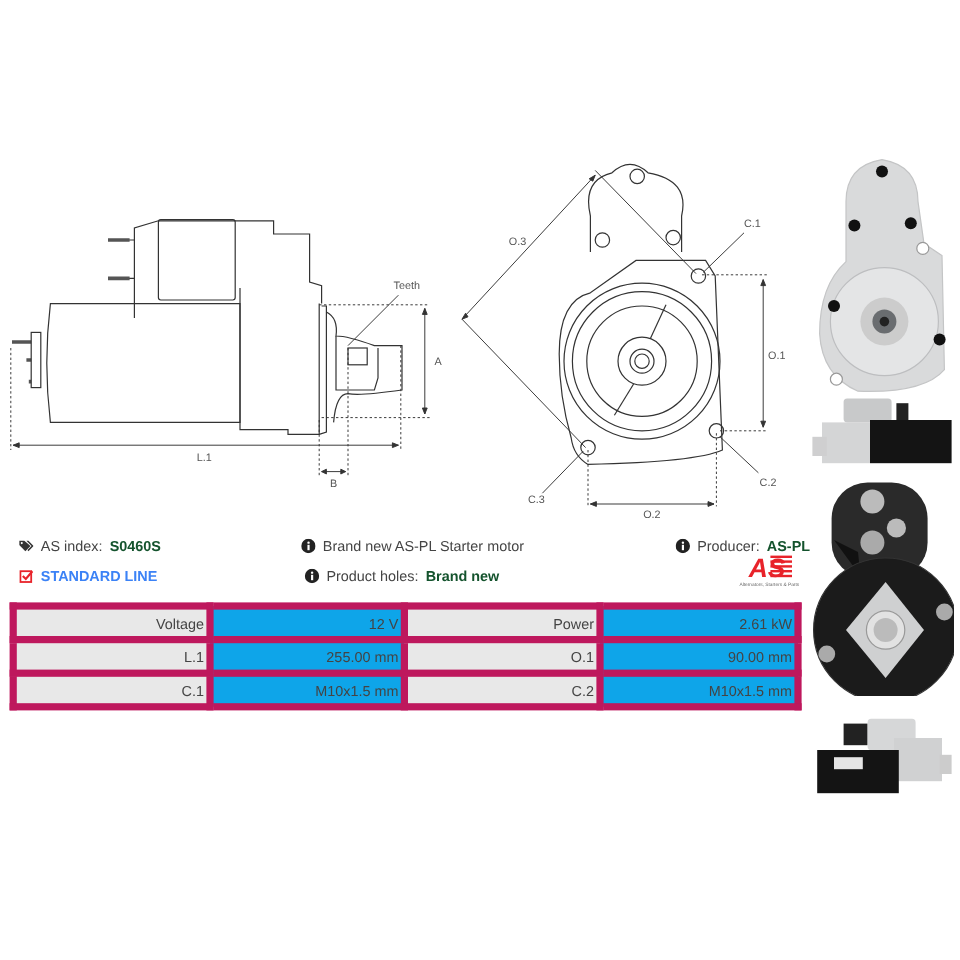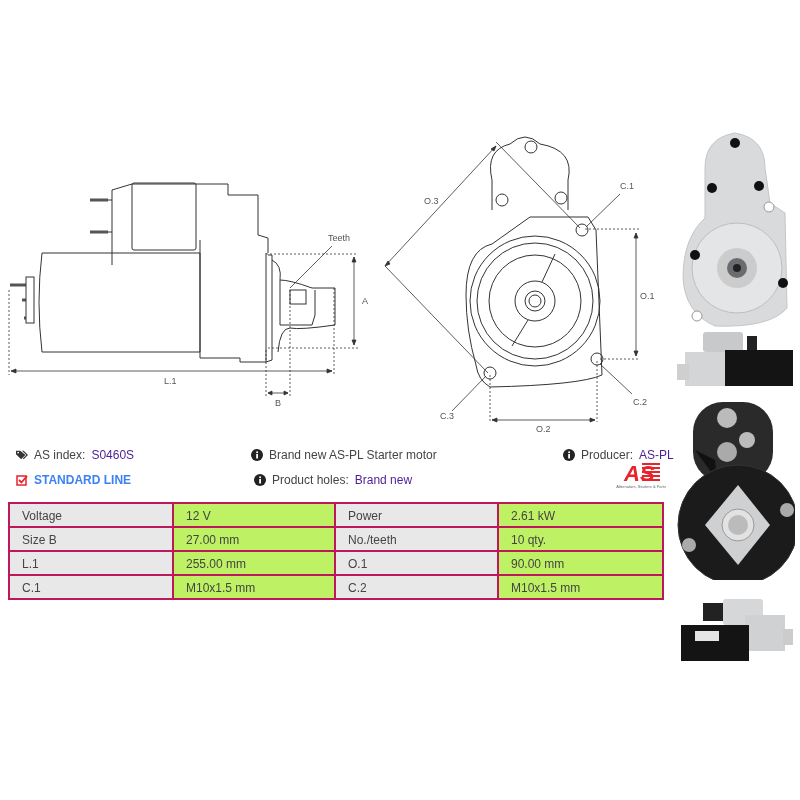--- a/index.html
+++ b/index.html
@@ -1,26 +1,26 @@
 <!DOCTYPE html>
 <html><head>
 <meta charset="utf-8">
 <style>
   html,body{margin:0;padding:0;background:#fff;}
   body{width:800px;height:800px;position:relative;overflow:hidden;font-family:"Liberation Sans",sans-serif;color:#333;}
   .abs{position:absolute;}
   svg text{font-family:"Liberation Sans",sans-serif;}
   .info-row{position:absolute;font-size:12px;color:#444;display:flex;align-items:center;gap:6px;white-space:nowrap;}
-  .info-row b{color:#4c1d95;font-weight:normal;}
+  .info-row b{color:#14532d;font-weight:bold;}
   .red{color:#3b82f6;font-weight:bold;}
   .ic{display:inline-block;width:12px;height:12px;}
   table.spec{position:absolute;left:8px;top:502px;border-collapse:collapse;font-size:12px;color:#444;}
-  table.spec td{border:2px solid #be185d;padding:0 12px;vertical-align:top;line-height:14px;}
+  table.spec td{border:6px solid #be185d;padding:0 2px;text-align:right;vertical-align:top;line-height:14px;}
   table.spec td.lbl{background:#e8e8e8;}
-  table.spec td.val{background:#bef264;}
+  table.spec td.val{background:#0ea5e9;}
   table.spec tr{height:24px;}
   table.spec tr td{padding-top:5px;padding-bottom:3px;}
   .photo{position:absolute;}
 </style>
 </head>
 <body>
 
 <svg class="abs" style="left:0;top:170px" width="380" height="240" viewBox="0 0 380 240">
   <g fill="none" stroke="#333" stroke-width="1">
 
@@ -222,26 +222,20 @@
       <col style="width:165px">
     </colgroup>
   <tbody>
       <tr>
     <td class="lbl">Voltage</td>
     <td class="val">12 V</td>
     <td class="lbl">Power</td>
     <td class="val">2.61 kW</td>
   </tr>
   <tr>
-    <td class="lbl">Size B</td>
-    <td class="val">27.00 mm</td>
-    <td class="lbl">No./teeth</td>
-    <td class="val">10 qty.</td>
-  </tr>
-  <tr>
     <td class="lbl">L.1</td>
     <td class="val">255.00 mm</td>
     <td class="lbl">O.1</td>
     <td class="val">90.00 mm</td>
   </tr>
   <tr>
     <td class="lbl">C.1</td>
     <td class="val">M10x1.5 mm</td>
     <td class="lbl">C.2</td>
     <td class="val">M10x1.5 mm</td>

